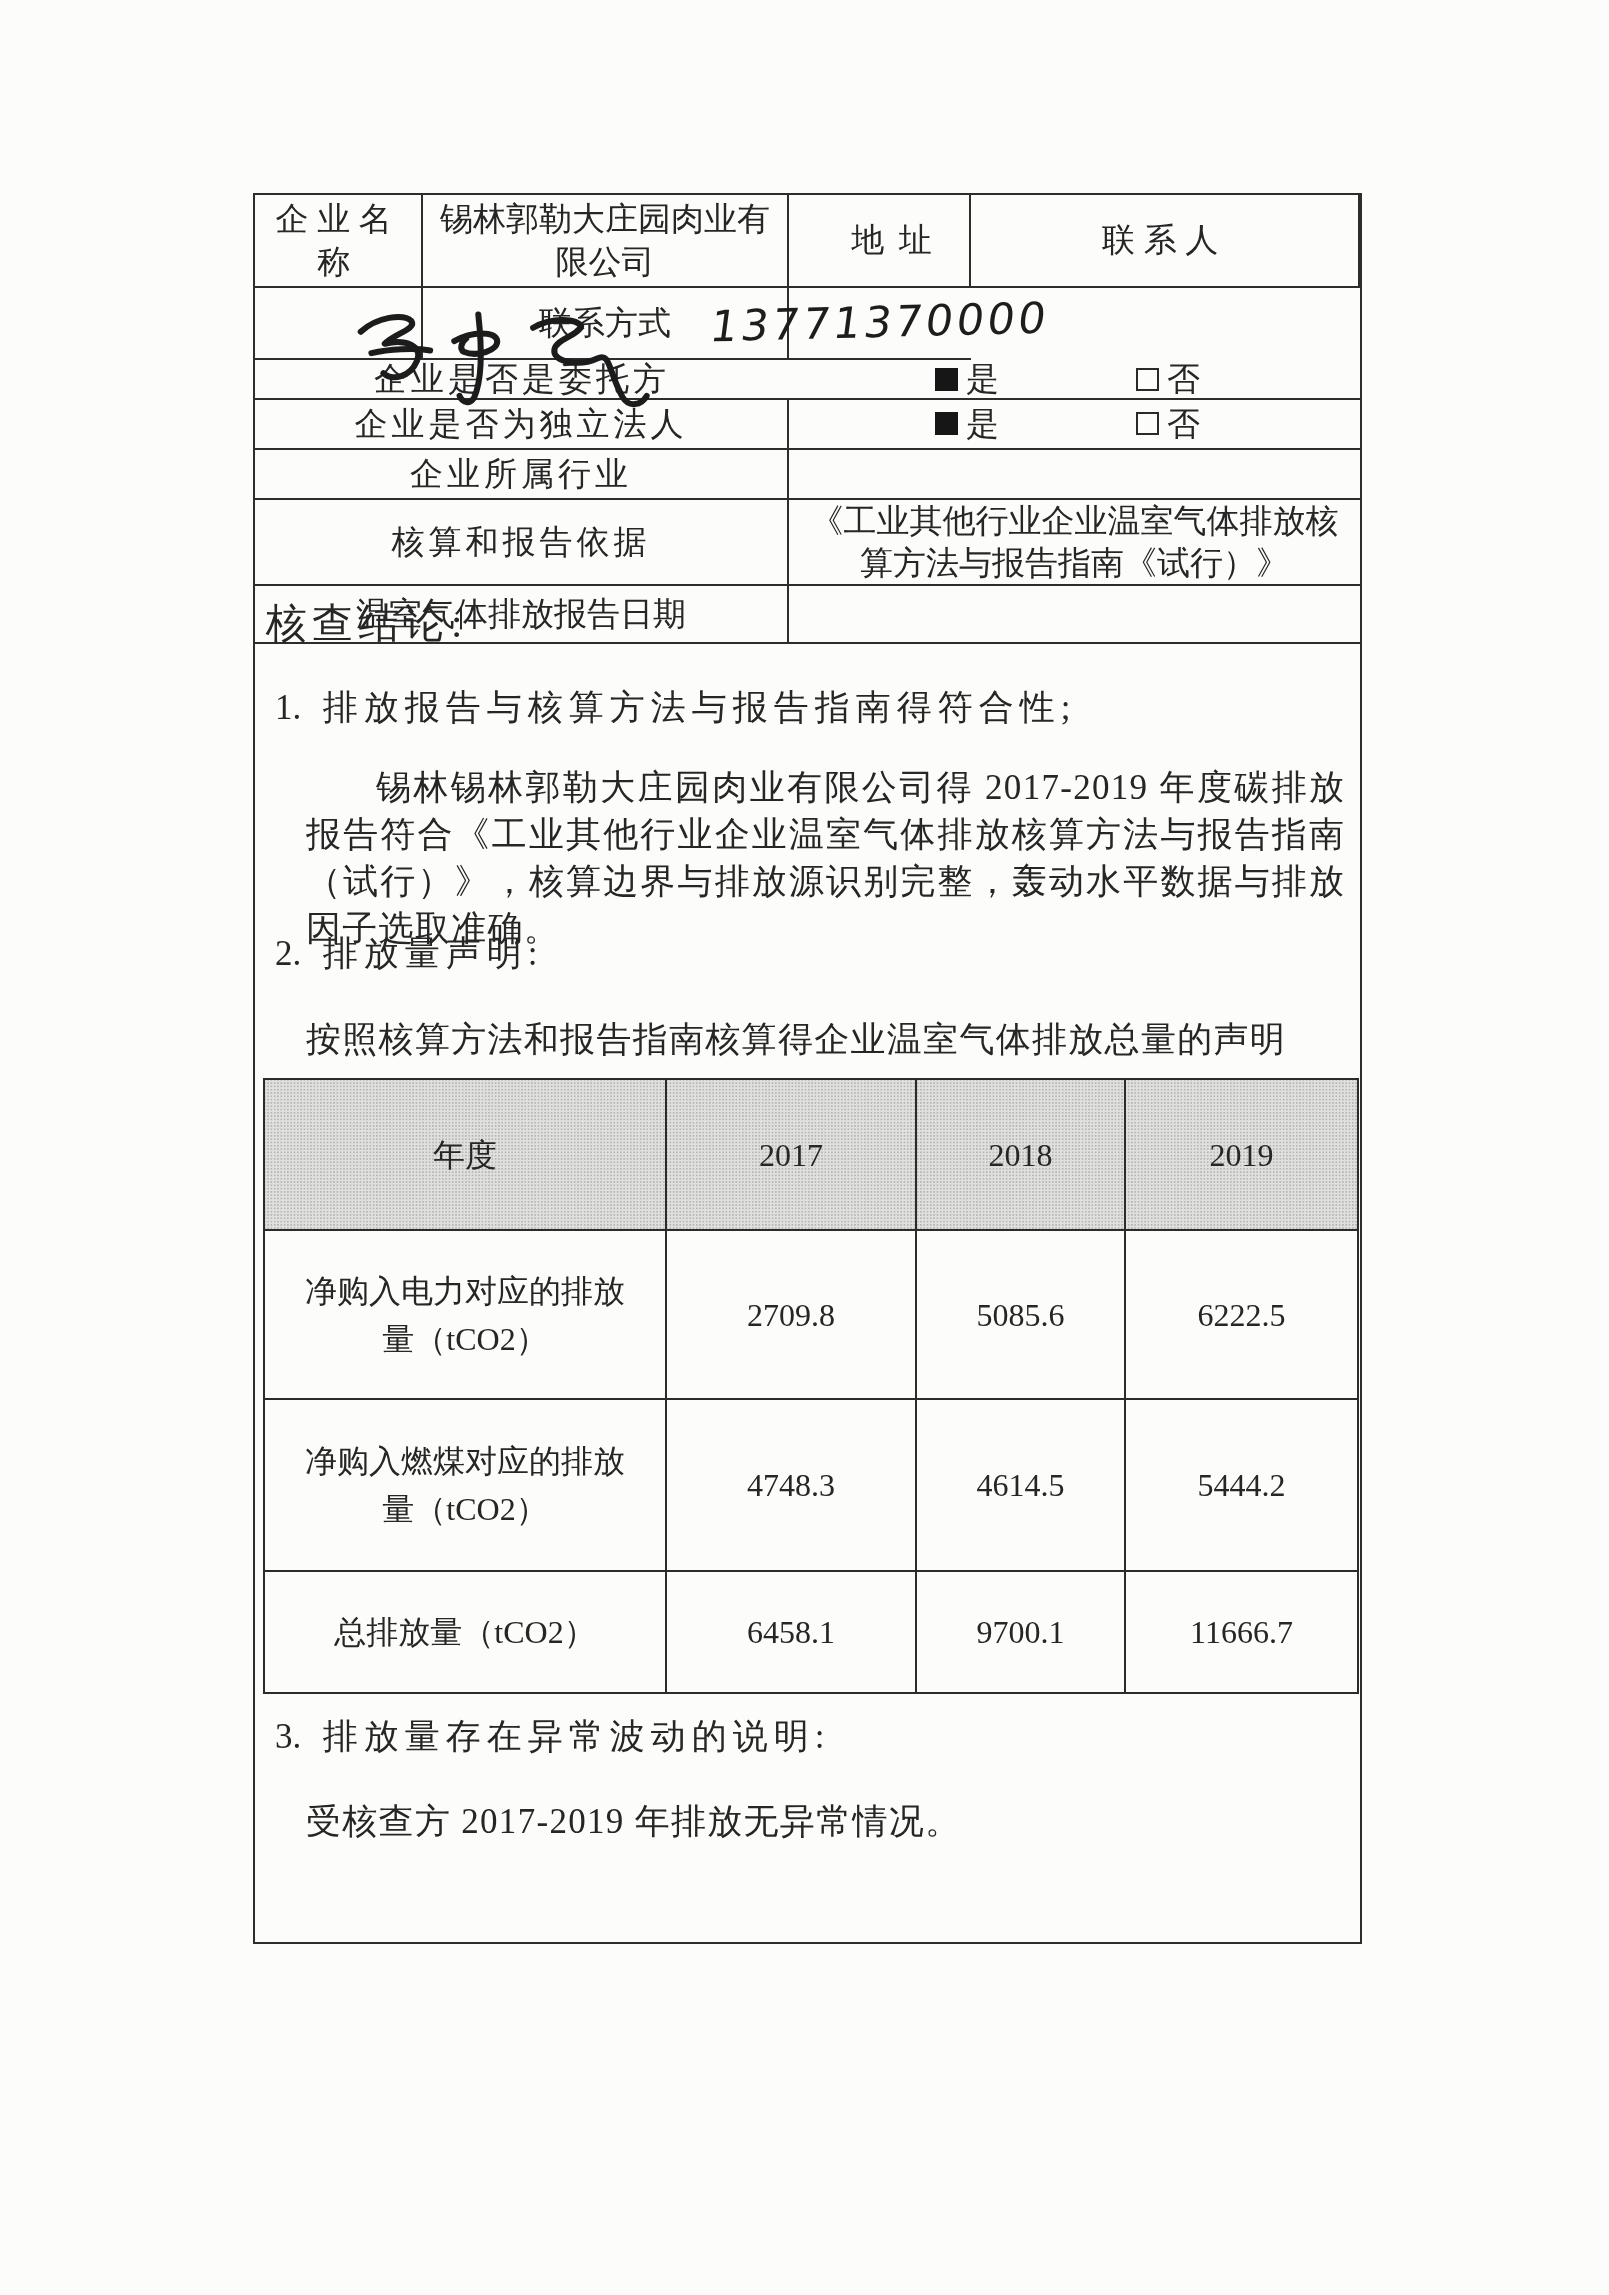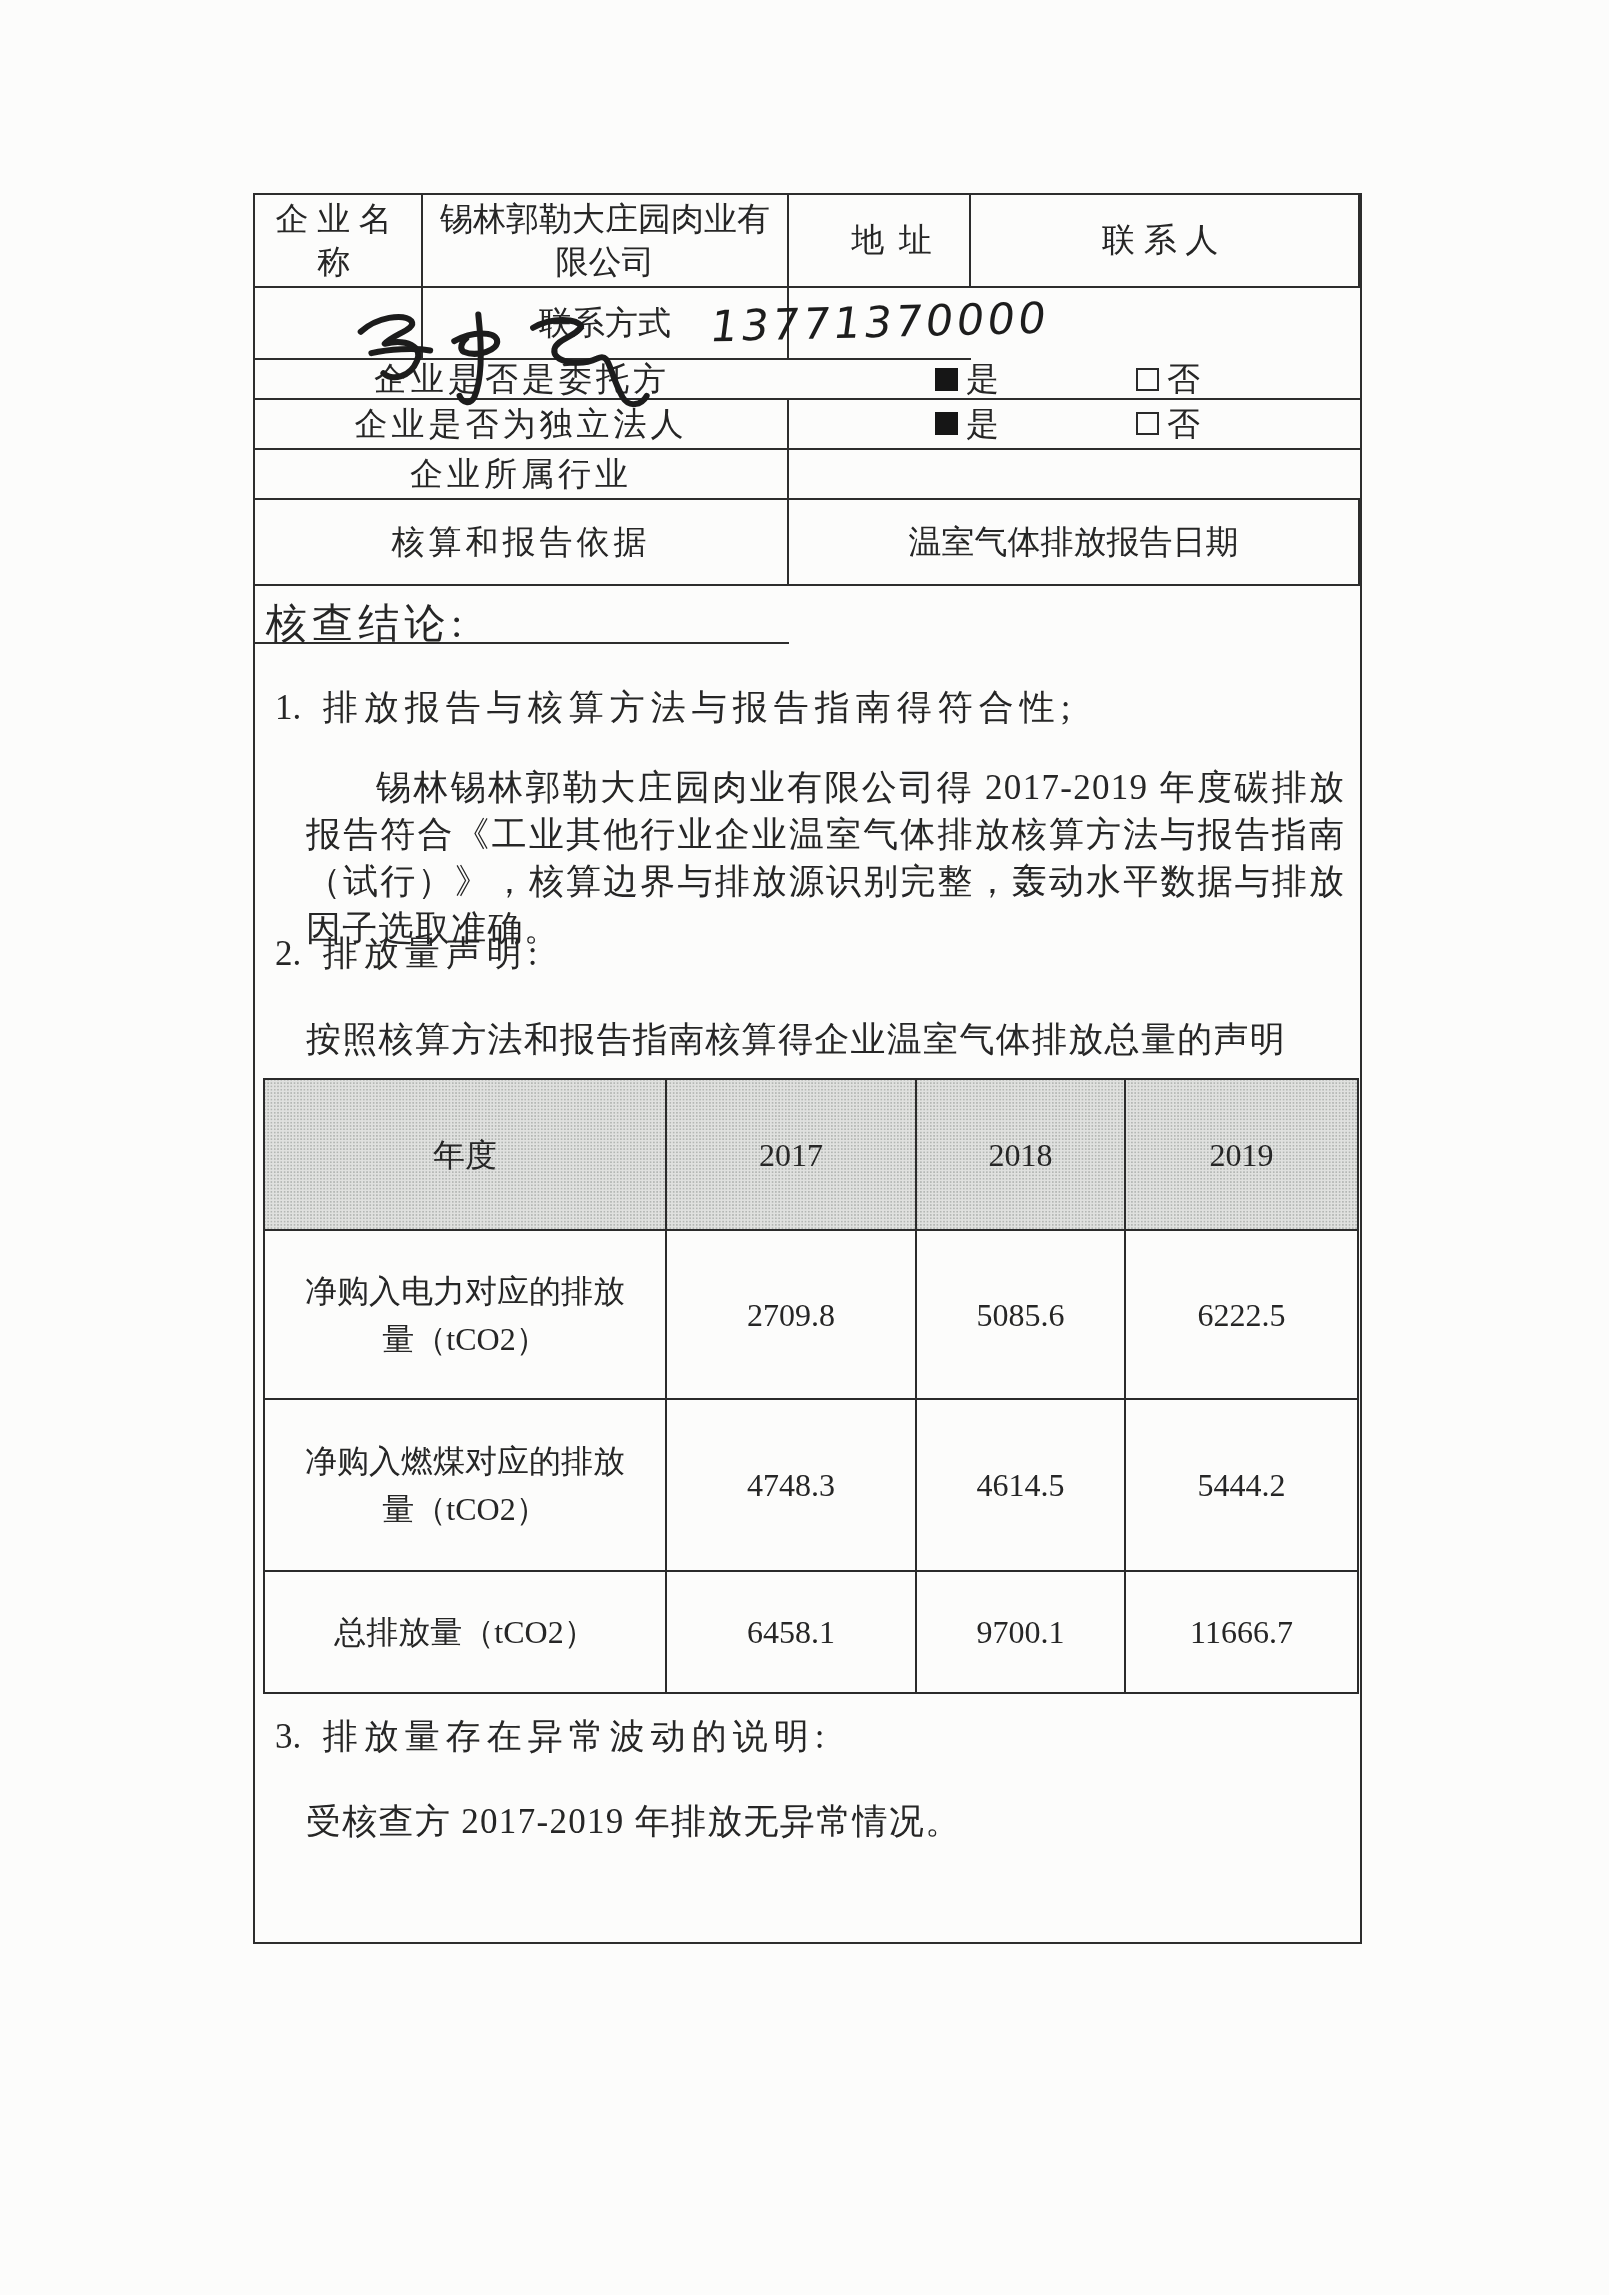--- a/index.html
+++ b/index.html
@@ -165,20 +165,21 @@
         <span class="opt">
           <span class="sq empty"></span>
           <span>否</span>
         </span>
       </div>
 
       <div class="cell span2 lab-sp2">企业所属行业</div>
       <div class="cell span2 last"></div>
 
       <div class="cell span2 lab-sp2">核算和报告依据</div>
+      <div class="cell span2 last">《工业其他行业企业温室气体排放核算方法与报告指南《试行）》</div>
 
       <div class="cell span2">温室气体排放报告日期</div>
       <div class="cell span2 last"></div>
     </div>
 
     <div class="sec-title">核查结论:</div>
 
     <div class="item item1">
       <span class="num">1.</span>
       <span>排放报告与核算方法与报告指南得符合性;</span>

